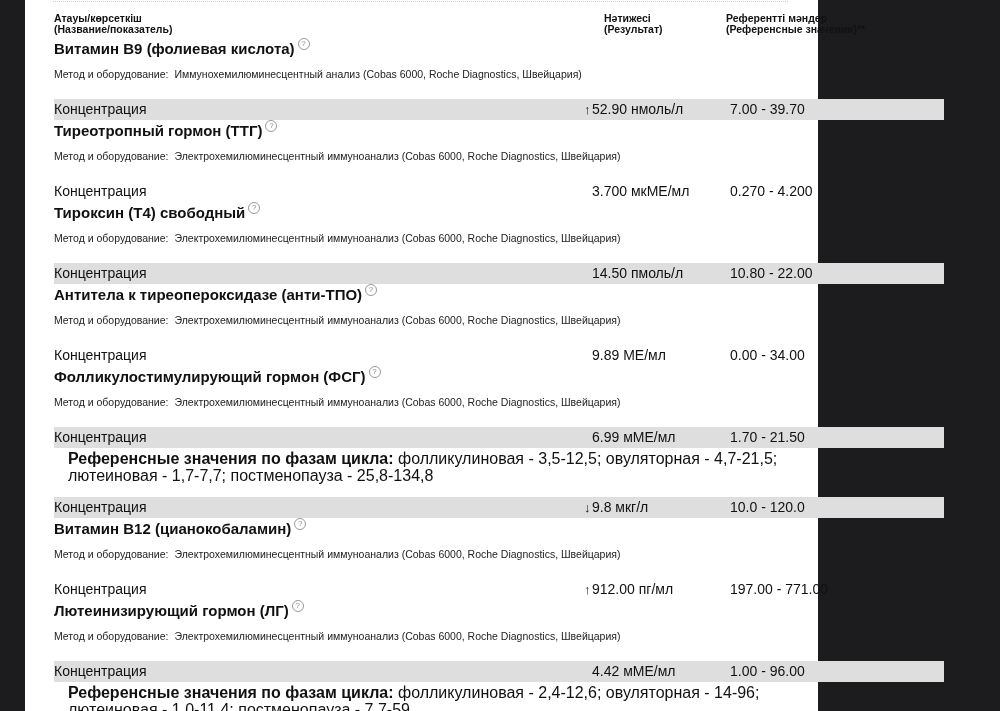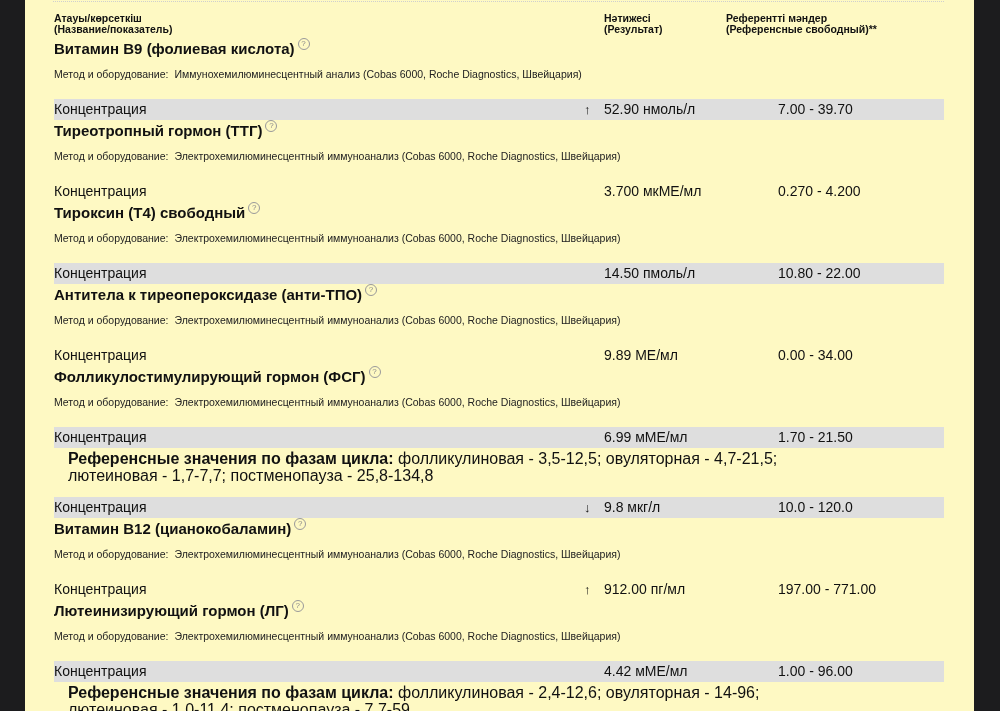--- a/index.html
+++ b/index.html
@@ -7,23 +7,23 @@
       padding: 0;
       width: 1000px;
       height: 711px;
       overflow: hidden;
       background: #1c1c1e;
     }
     .page {
       position: absolute;
       left: 25px;
       top: 0;
-      width: 949px;
+      width: 793px;
       height: 711px;
-      background: #fef9c3;
+      background: #ffffff;
       font-family: "Liberation Sans", sans-serif;
       color: #111;
     }
     .top-rule {
       position: absolute;
       left: 28px;
       right: 30px;
       top: 1px;
       border-top: 1px dotted #cfcfcf;
     }
@@ -92,22 +92,22 @@
     .result-row.shaded {
       background: #dedede;
     }
     .result-row .param { position: absolute; left: 0; }
     .result-row .flag {
       position: absolute;
       left: 530px;
       font-size: 13px;
       font-weight: bold;
     }
-    .result-row .value { position: absolute; left: 550px; }
-    .result-row .ref { position: absolute; left: 724px; text-align: center; }
+    .result-row .value { position: absolute; left: 538px; }
+    .result-row .ref { position: absolute; left: 676px; text-align: center; }
     .note {
       font-size: 16px;
       line-height: 17px;
       padding-left: 14px;
       padding-top: 2px;
       width: 730px;
       color: #111;
     }
     .note b { font-weight: bold; }
   </style>
@@ -121,21 +121,21 @@
     <div class="col c1">
       <div>Атауы/көрсеткіш</div>
       <div>(Название/показатель)</div>
     </div>
     <div class="col c2">
       <div>Нәтижесі</div>
       <div>(Результат)</div>
     </div>
     <div class="col c3">
       <div>Референтті мәндер</div>
-      <div>(Референсные свободный)**</div>
+      <div>(Референсные значения)**</div>
     </div>
   </div>
 
   <div class="content" id="tests-container">
       <div class="test">
         <div class="test-title"><span>Витамин В9 (фолиевая кислота)</span><span class="help-icon">?</span></div>
         <div class="method"><span>Метод и оборудование:</span><span class="gap"></span><span>Иммунохемилюминесцентный анализ (Cobas 6000, Roche Diagnostics, Швейцария)</span></div>
         <div class="result-row shaded">
           <span class="param">Концентрация</span>
           <span class="flag">↑</span>

